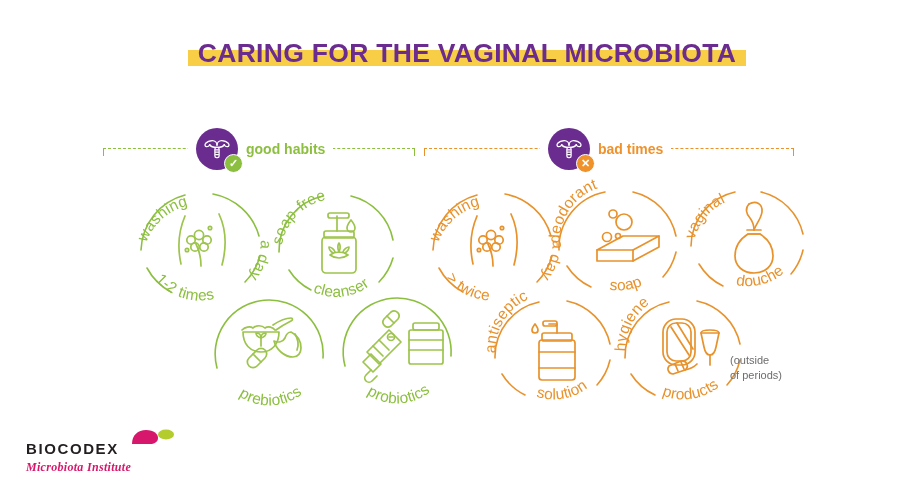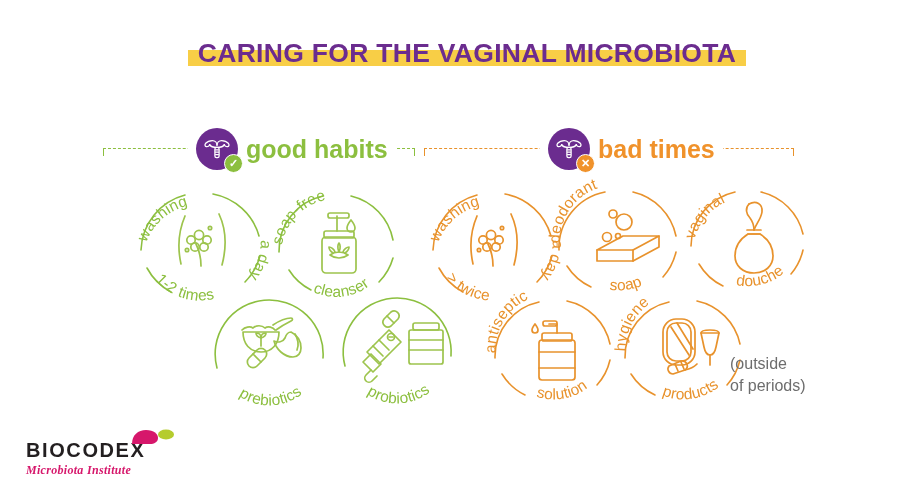--- a/index.html
+++ b/index.html
@@ -104,21 +104,21 @@
     font-size: 11px;
     font-weight: bold;
     line-height: 1;
     border: 1.5px solid #ffffff;
     box-sizing: border-box;
   }
   .badge-mini.ok { background: #8CBF3F; }
   .badge-mini.no { background: #F0922B; }
 
   .sec-label {
-    font-size: 25px;
+    font-size: 14px;
     font-weight: bold;
     white-space: nowrap;
   }
   .sec-label.good { color: #8CBF3F; }
   .sec-label.bad  { color: #F0922B; }
 
   
   .habit {
     position: absolute;
     width: 150px;
@@ -134,36 +134,36 @@
   .green  { fill: #8CBF3F; }
   .orange { fill: #E8922C; }
 
   .ring-g { fill: none; stroke: #8CBF3F; stroke-width: 1.6; stroke-linecap: round; }
   .ring-o { fill: none; stroke: #E8922C; stroke-width: 1.6; stroke-linecap: round; }
   .ico-g  { fill: none; stroke: #9DC44D; stroke-width: 1.7; stroke-linecap: round; stroke-linejoin: round; }
   .ico-o  { fill: none; stroke: #E8922C; stroke-width: 1.7; stroke-linecap: round; stroke-linejoin: round; }
 
   .note {
     position: absolute;
-    font-size: 16px;
+    font-size: 11px;
     color: #6d6d6d;
     line-height: 1.35;
     white-space: pre-line;
   }
 
   
   .logo {
     position: absolute;
     left: 26px;
     top: 440px;
     width: 200px;
     height: 44px;
   }
   .logo-word {
-    font-size: 20px;
+    font-size: 15px;
     font-weight: bold;
     letter-spacing: 1.6px;
     color: #231F20;
     font-family: "Liberation Sans", sans-serif;
     line-height: 1;
   }
   .logo-sub {
     margin-top: 3px;
     font-size: 12px;
     font-style: italic;

